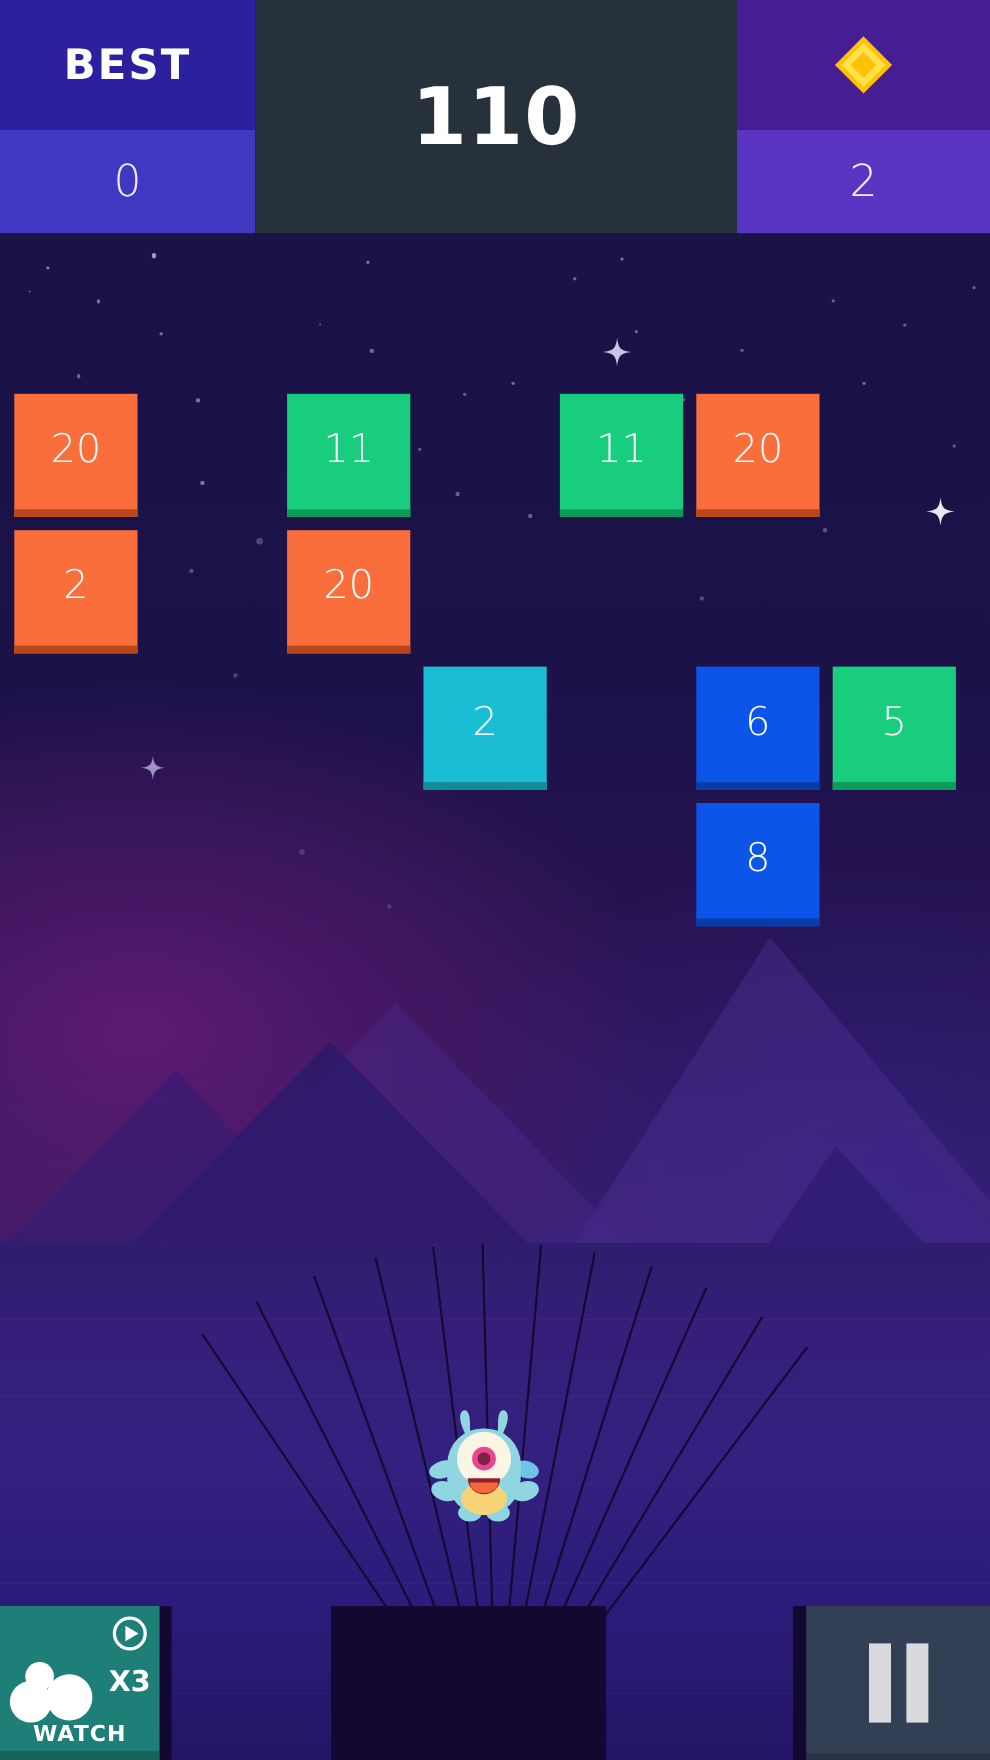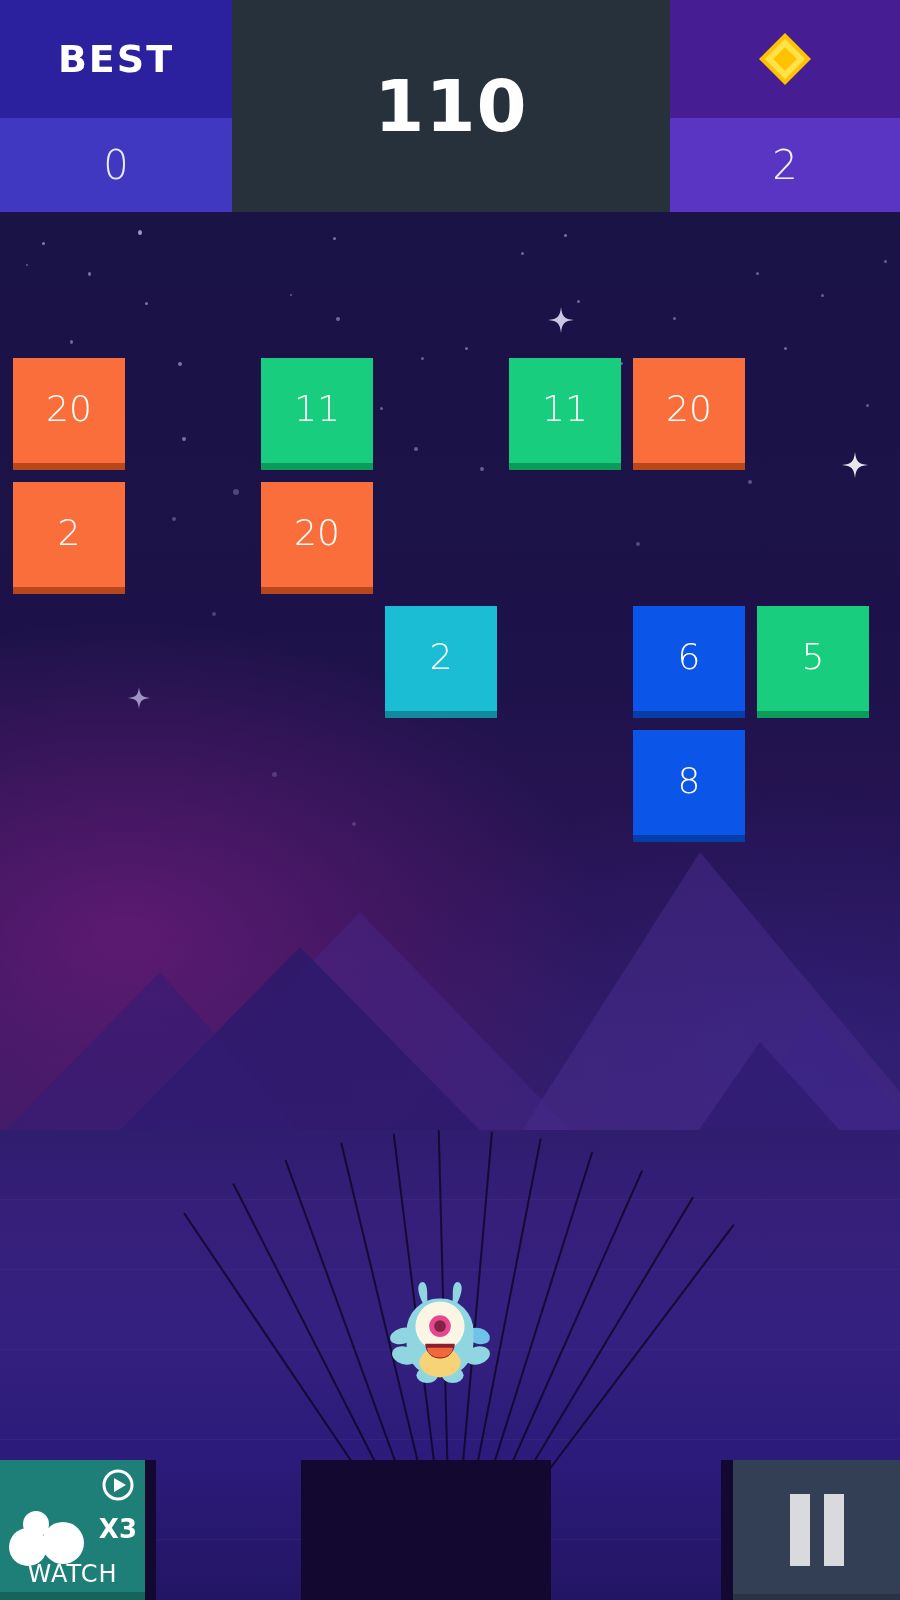--- a/index.html
+++ b/index.html
@@ -98,21 +98,21 @@
   .bottombar{ position:absolute; left:0; bottom:0; width:900px; height:140px; z-index:50; }
   .btn{ position:absolute; bottom:0; }
 
   .watch-btn{
     width:145px; height:140px; position:relative; overflow:hidden;
   }
   .watch-btn.teal{ background:#1d7f78; }
   .watch-btn .shade{ position:absolute;left:0;bottom:0;width:100%;height:8px;background:rgba(0,0,0,.22); }
   .watch-label{
     position:absolute; left:0; bottom:12px; width:100%; text-align:center;
-    color:#fff; font-size:24px; font-weight:normal; letter-spacing:1px;
+    color:#fff; font-size:20px; font-weight:bold; letter-spacing:1px;
     font-family:"DejaVu Sans", sans-serif;
   }
   .play-circle{ position:absolute; right:10px; top:8px; }
   .multi{
     position:absolute; color:#fff; font-weight:bold; font-size:26px;
     font-family:"DejaVu Sans", sans-serif; right:8px; top:54px;
   }
 
   .about-btn{
     left:551px; width:170px; height:140px; background:#f57b00;

